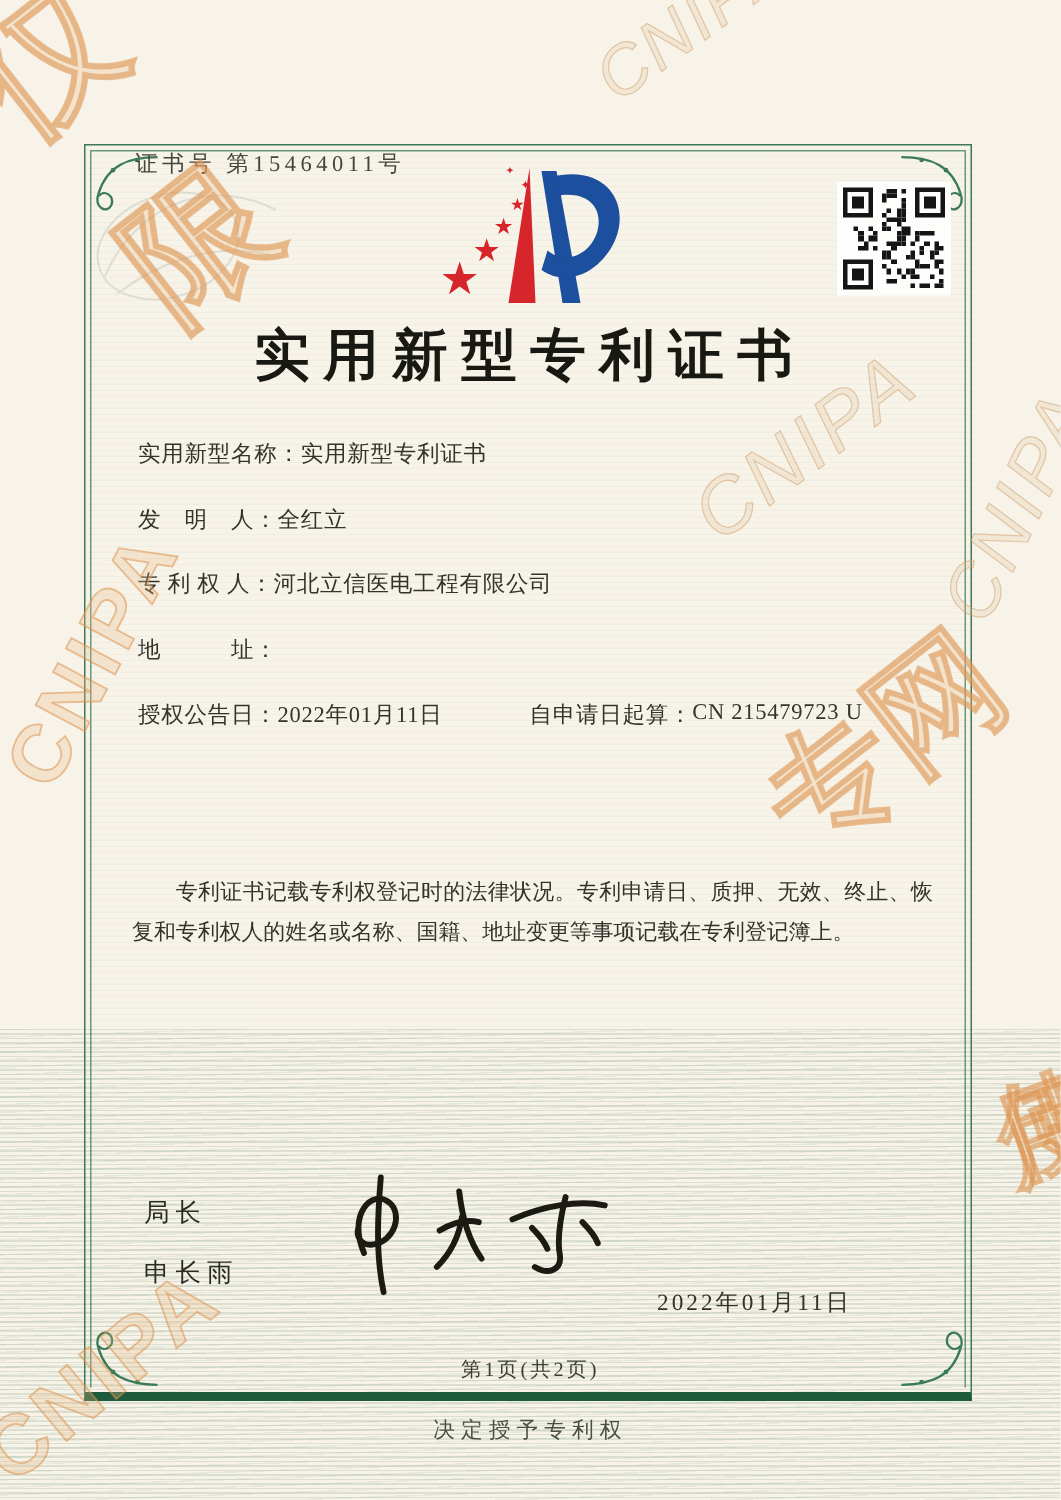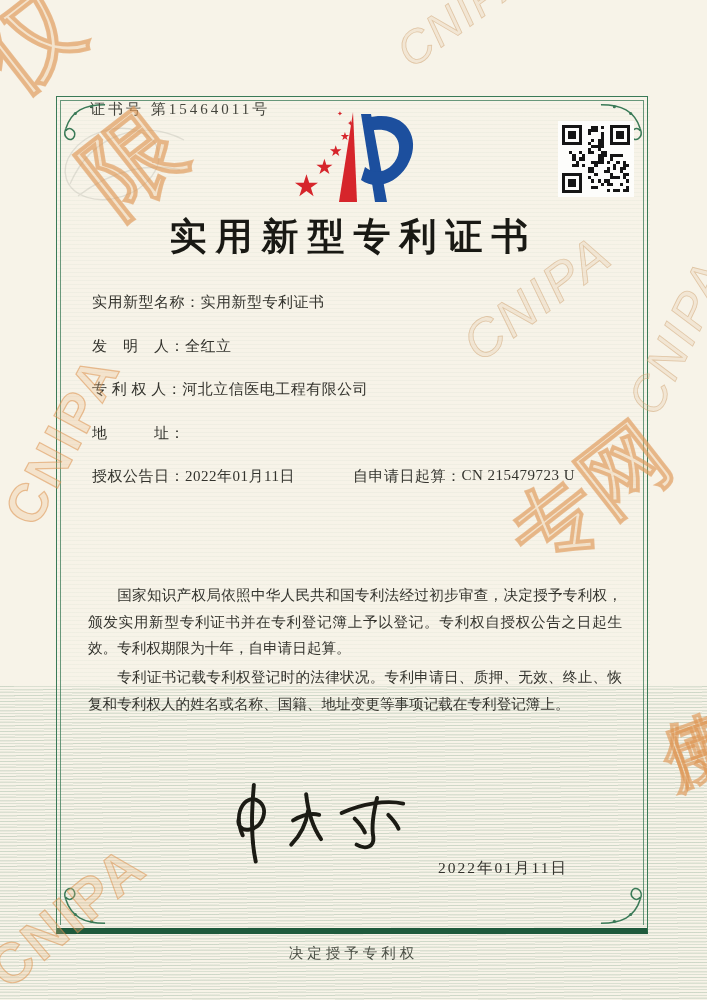--- a/index.html
+++ b/index.html
@@ -215,39 +215,43 @@
       </div>
       <div class="frow">
         <span class="lab">授权公告日：</span>
         <span class="val">2022年01月11日</span>
         <span class="lab grant-no">自申请日起算：</span>
         <span class="val">CN 215479723 U</span>
       </div>
     </div>
 
     <div class="body-text">
-      <p>国家知识产权局依照中华人民共和国专利法经过初步审查，决定授予专利权，颁发实用新型专利证书并在专利登记簿上予以登记。专利权自授权公告之日起生效。专利权期限为十年，自申请日起算。</p>
       <p>专利证书记载专利权登记时的法律状况。专利申请日、质押、无效、终止、恢复和专利权人的姓名或名称、国籍、地址变更等事项记载在专利登记簿上。</p>
     </div>
 
+    <div class="signer">
+      <div>局长</div>
+      <div class="name">申长雨</div>
+    </div>
 
     <svg class="signature" viewBox="0 0 240 100" fill="none" stroke="#1b1b14" stroke-width="4.2" stroke-linecap="round" stroke-linejoin="round">
       <path d="M50,60 C38,32 56,14 68,24 C78,32 72,52 56,54 C48,55 44,48 46,42"></path>
       <path d="M62,6 C60,30 58,60 64,88"></path>
       <path d="M118,16 C120,34 124,50 134,64"></path>
       <path d="M120,34 C118,48 112,60 102,70"></path>
       <path d="M104,44 C114,38 124,36 132,38"></path>
       <path d="M156,36 C178,26 204,22 222,26"></path>
       <path d="M194,20 C190,36 188,52 190,62 C191,72 182,76 172,70"></path>
       <path d="M170,42 C175,47 179,52 181,57"></path>
       <path d="M206,38 C211,43 215,48 217,53"></path>
     </svg>
 
     <div class="sign-date">2022年01月11日</div>
 
+    <div class="page-footer">第1页(共2页)</div>
 
     <div class="bottom-note">决定授予专利权</div>
   </div>
 
   <span class="wm wm1">仅</span>
   <span class="wm wm2">限</span>
   <span class="wm wm-script wm3">CNIPA</span>
   <span class="wm wm-script wm4">CNIPA</span>
   <span class="wm wm-script wm5">CNIPA</span>
   <span class="wm wm6">CNIPA</span>

